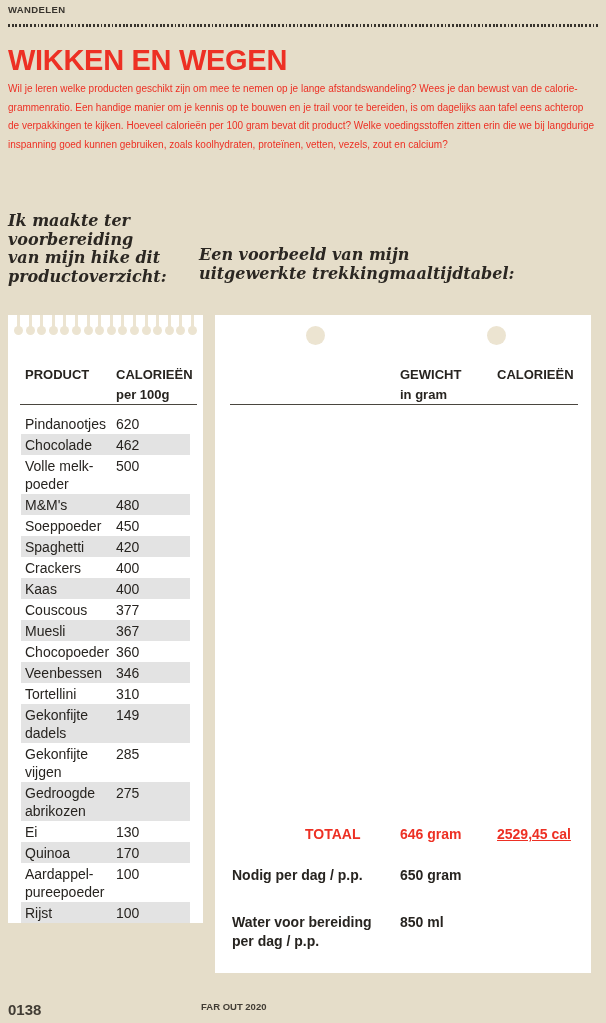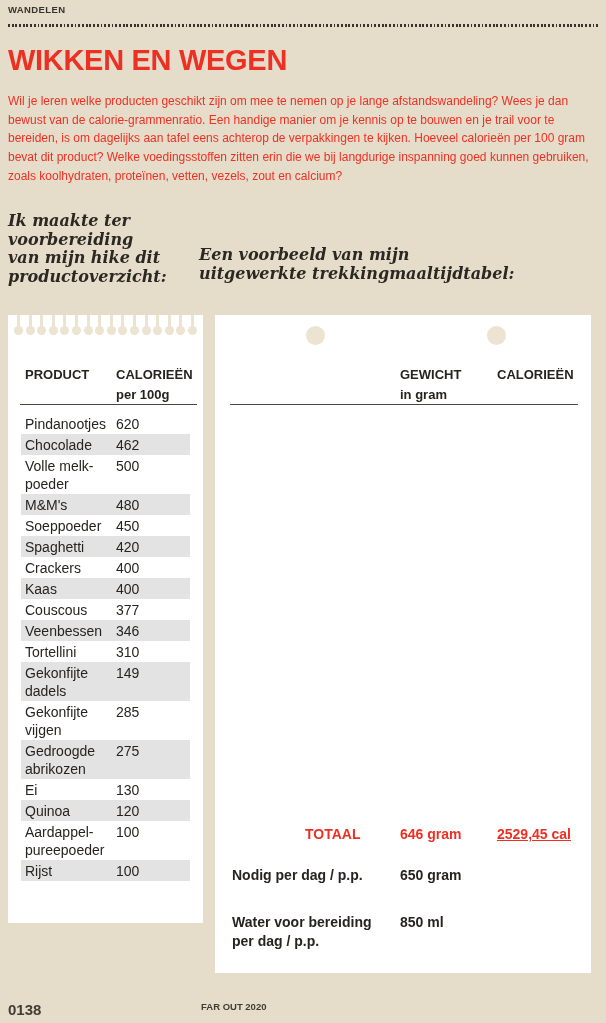--- a/index.html
+++ b/index.html
@@ -13,21 +13,21 @@
   html,body{margin:0;padding:0;background:#fff;}
   .page{position:relative;width:606px;height:1023px;background:var(--bg);
         font-family:"Liberation Sans",sans-serif;color:var(--ink);overflow:hidden;}
 
   .kicker{position:absolute;left:8px;top:4px;font-size:9.5px;font-weight:bold;
           letter-spacing:.4px;color:#37332d;}
   .dotted{position:absolute;left:8px;top:24px;width:590px;height:3px;
           background-image:repeating-linear-gradient(90deg,#37332d 0 1.8px,transparent 1.8px 3.7px);}
   .title{position:absolute;left:8px;top:44px;font-size:29px;font-weight:bold;
          letter-spacing:-.3px;color:var(--red);white-space:nowrap;}
-  .intro{position:absolute;left:8px;top:92px;width:588px;font-size:12px;
+  .intro{position:absolute;left:8px;top:80px;width:588px;font-size:10px;
          line-height:18.7px;color:var(--red);}
 
   .cap{position:absolute;font-family:"DejaVu Serif","Liberation Serif",serif;
        font-style:italic;font-weight:bold;font-size:16px;line-height:18.5px;
        white-space:pre-line;color:#2b2722;}
   .cap-left{left:8px;top:212px;}
   .cap-right{left:187px;top:246px;margin-left:12px;}
 
   .panel{position:absolute;top:315px;background:#fff;}
   .panel-left{left:8px;width:195px;height:608px;}
@@ -193,20 +193,28 @@
         </div>
         <div class="prow alt">
           <span class="pname">Kaas</span>
           <span class="pcal">400</span>
         </div>
         <div class="prow">
           <span class="pname">Couscous</span>
           <span class="pcal">377</span>
         </div>
         <div class="prow alt">
+          <span class="pname">Muesli</span>
+          <span class="pcal">367</span>
+        </div>
+        <div class="prow">
+          <span class="pname">Chocopoeder</span>
+          <span class="pcal">360</span>
+        </div>
+        <div class="prow alt">
           <span class="pname">Veenbessen</span>
           <span class="pcal">346</span>
         </div>
         <div class="prow">
           <span class="pname">Tortellini</span>
           <span class="pcal">310</span>
         </div>
         <div class="prow alt">
           <span class="pname">Gekonfijte
 dadels</span>
@@ -221,21 +229,21 @@
           <span class="pname">Gedroogde
 abrikozen</span>
           <span class="pcal">275</span>
         </div>
         <div class="prow">
           <span class="pname">Ei</span>
           <span class="pcal">130</span>
         </div>
         <div class="prow alt">
           <span class="pname">Quinoa</span>
-          <span class="pcal">120</span>
+          <span class="pcal">170</span>
         </div>
         <div class="prow">
           <span class="pname">Aardappel-
 pureepoeder</span>
           <span class="pcal">100</span>
         </div>
         <div class="prow alt">
           <span class="pname">Rijst</span>
           <span class="pcal">100</span>
         </div>

